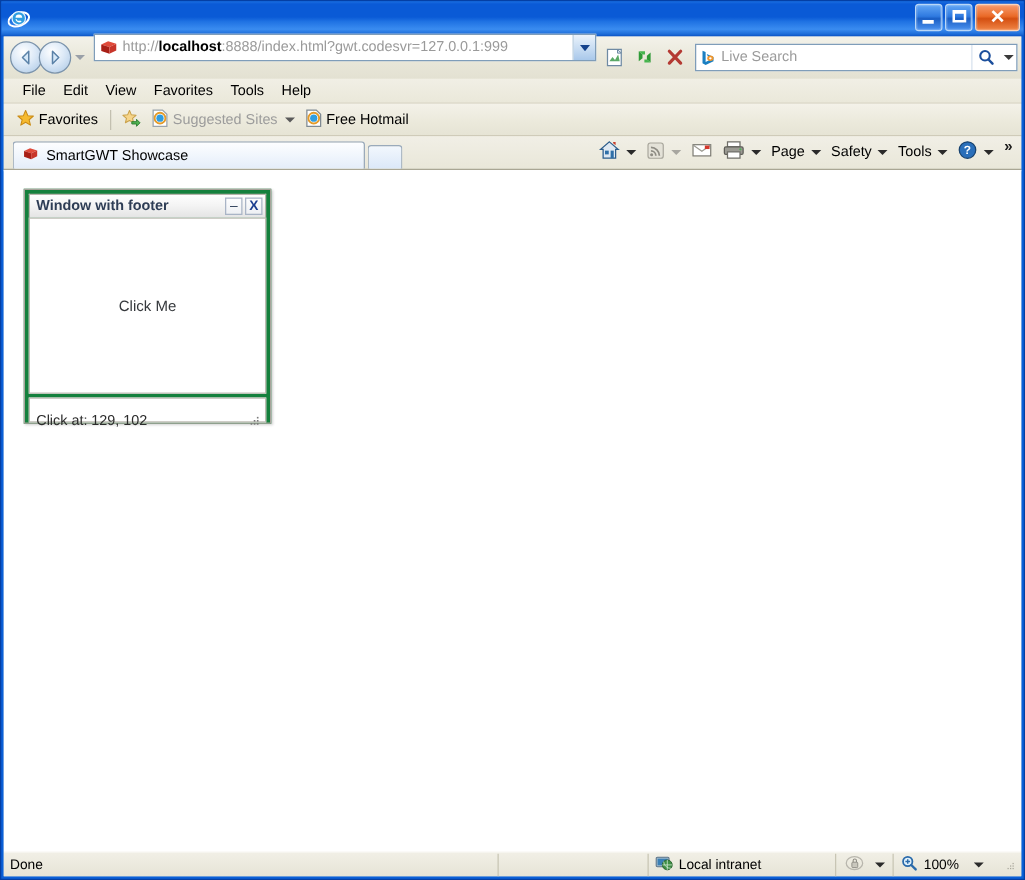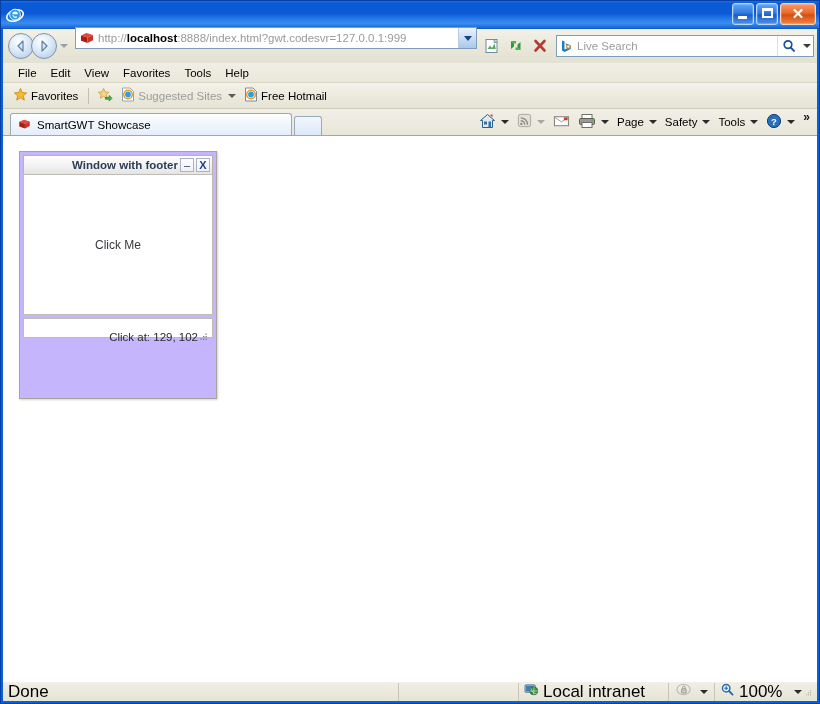--- a/index.html
+++ b/index.html
@@ -323,27 +323,26 @@
     position: relative;
     overflow: hidden;
   }
 
   
   .sgwt-window {
     position: absolute;
     left: 16px;
     top: 14px;
     width: 198px;
-    height: 248px;
-    background: #c4b5fd;
+    height: 188px;
+    background: #15803d;
     border: 1px solid #a8a49c;
     box-sizing: border-box;
     padding: 3px;
     box-shadow: 1px 1px 2px rgba(0,0,0,0.18);
-    text-align: right;
   }
   .sgwt-header {
     height: 19px;
     background: linear-gradient(to bottom, #fefefe 0%, #f3f3f3 50%, #e4e4e4 100%);
     border: 1px solid #b6b3ab;
     border-bottom: none;
     display: flex;
     align-items: center;
     padding: 0 2px 0 5px;
     box-sizing: border-box;
@@ -407,23 +406,23 @@
     margin-right: 2px;
     flex: 0 0 auto;
   }
 
   
   .statusbar {
     height: 20px;
     background: linear-gradient(to bottom, #f1efe6 0%, #e6e4d6 100%);
     border-top: 1px solid #ffffff;
     display: flex;
-    align-items: center;
-    box-sizing: border-box;
-    font-size: 17px;
+    align-items: flex-end;
+    box-sizing: border-box;
+    font-size: 11px;
   }
   .st-cell {
     height: 18px;
     display: flex;
     align-items: center;
     padding: 0 5px;
     border-right: 1px solid #c8c5b4;
     box-sizing: border-box;
     gap: 4px;
     white-space: nowrap;

